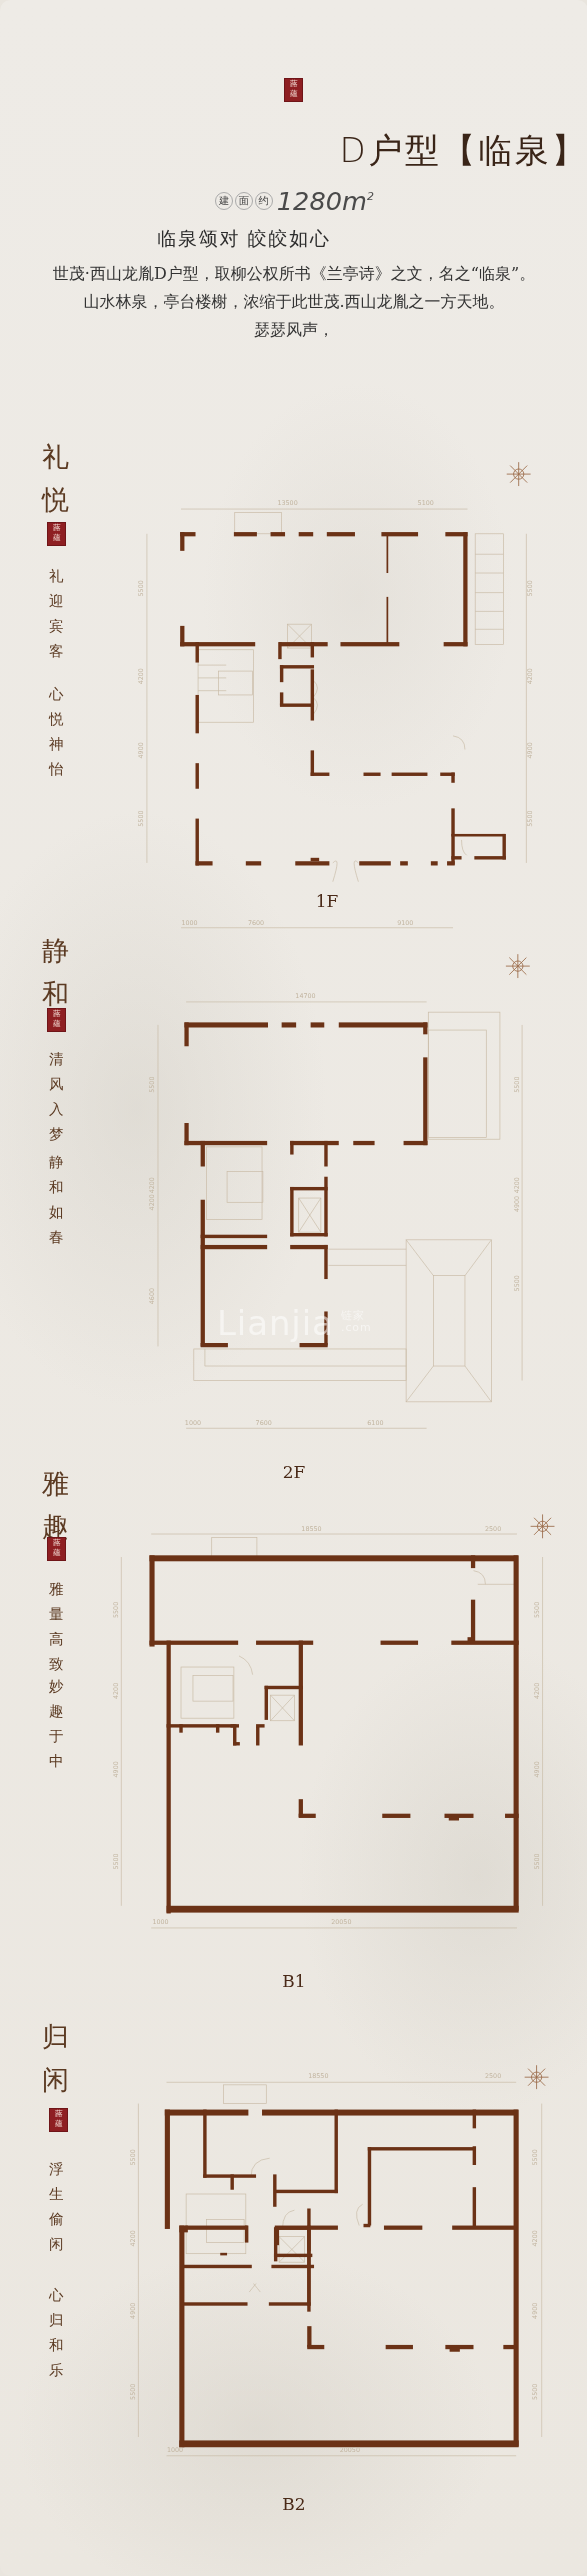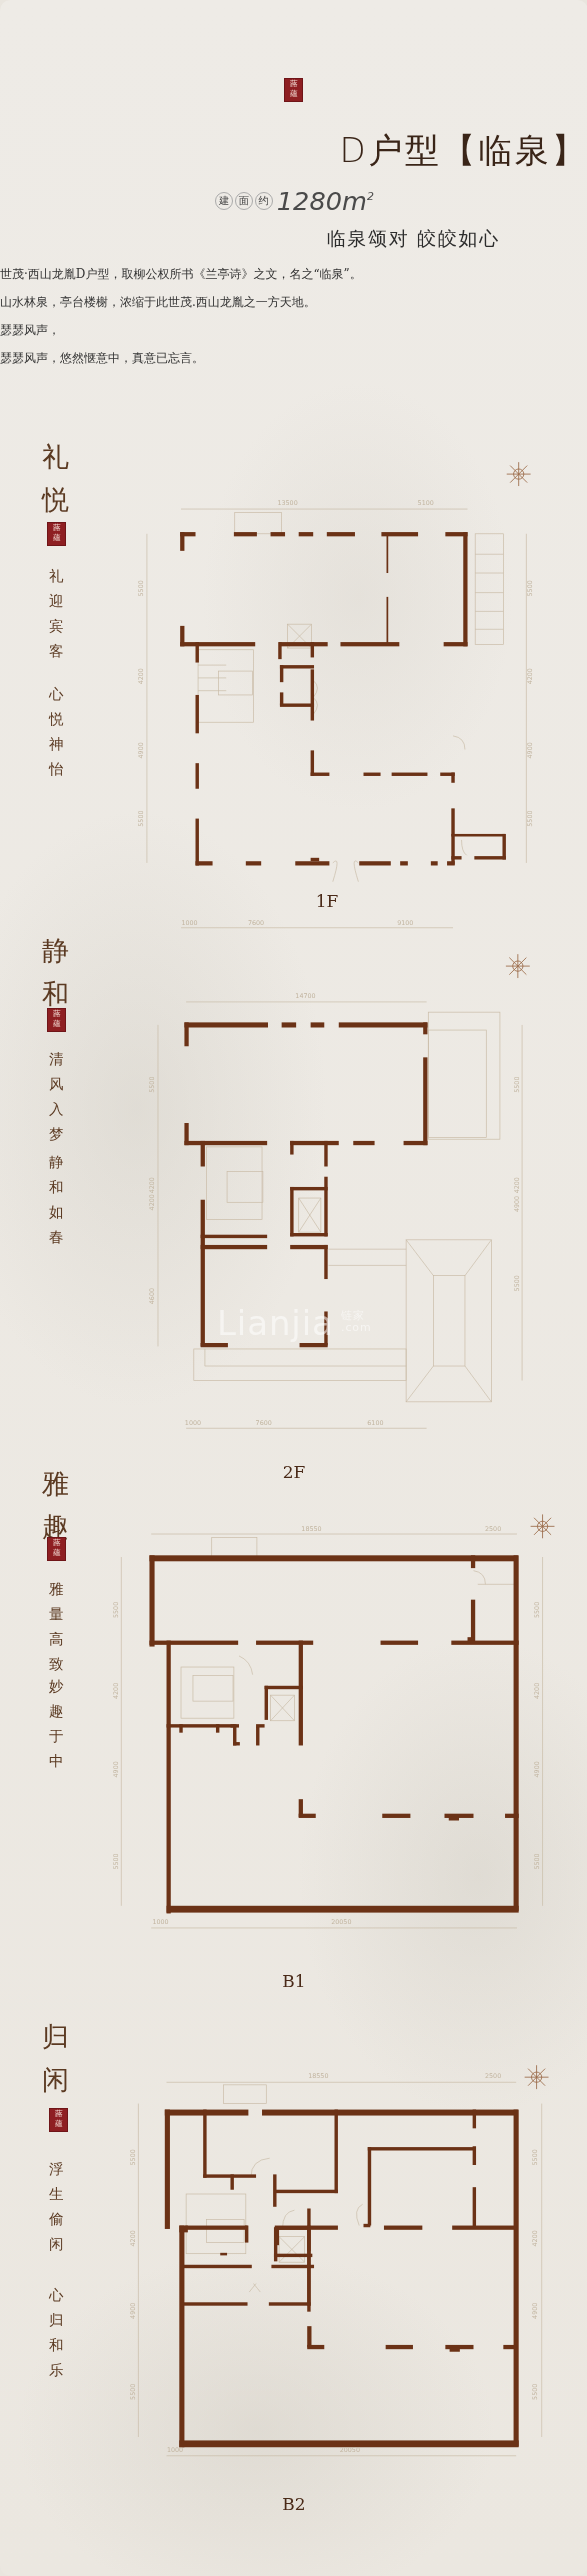--- a/index.html
+++ b/index.html
@@ -13,22 +13,22 @@
       linear-gradient(#eeebe6, #ebe7e0); }
   .abs { position:absolute; }
   .seal { position:absolute; width:19px; height:24px; background:#8e1f22; border:0.9px solid #6f1518; box-sizing:border-box;
     color:#f0d6cf; font-size:7.7px; line-height:10.2px; text-align:center; overflow:hidden; }
   .seal span { display:block; letter-spacing:-0.9px; }
   .title { left:0; width:588px; top:128px; text-align:right; font-size:34px; color:#3a2518; letter-spacing:2.6px; font-family:"DejaVu Sans", sans-serif; font-weight:300; }
   .area { left:0; width:588px; top:186px; text-align:center; color:#4b4b4b; }
   .area .circ { display:inline-block; width:16px; height:16px; border:0.9px solid #aaa; border-radius:50%; font-size:10.2px; line-height:16px; text-align:center; color:#444; margin:0 0.9px; vertical-align:middle; }
   .area .num { font-family:"DejaVu Sans", sans-serif; font-style:italic; font-size:25.6px; vertical-align:middle; color:#4a4a4a; margin-left:3.4px; }
   .area sup { font-size:11px; }
-  .subtitle { left:12px; width:488px; top:226px; text-align:right; font-size:19px; color:#2d2d2d; letter-spacing:1.7px; }
-  .poem { left:0; width:588px; top:260px; text-align:left; font-size:12px; color:#333; line-height:28px; }
+  .subtitle { left:0; width:488px; top:226px; text-align:center; font-size:19px; color:#2d2d2d; letter-spacing:1.7px; }
+  .poem { left:0; width:588px; top:260px; text-align:center; font-size:16px; color:#333; line-height:28px; }
   .sec-title { position:absolute; left:34px; width:43px; text-align:center; font-size:27px; color:#5b3a22; line-height:43px; }
   .sec-title span { display:block; }
   .sec-sub { position:absolute; left:46px; width:20.5px; text-align:center; font-size:14.5px; color:#5b3a22; line-height:25px; }
   .sec-sub span { display:block; }
   .floor-label { position:absolute; left:0; width:588px; text-align:center; font-size:17px; color:#4a2a18; font-family:"DejaVu Serif", serif; }
   svg.plan { position:absolute; left:0; overflow:visible; }
   .wm { position:absolute; left:217px; top:1303px; font-size:34px; color:rgba(255,255,255,0.55); font-family:"DejaVu Sans", sans-serif; letter-spacing:0.9px; }
   .wm small { font-size:11px; position:absolute; left:124px; top:6.8px; line-height:12px; }
 </style>
 </head>
@@ -42,21 +42,20 @@
     </div>
   <div class="abs title">D户型【临泉】</div>
   <div class="abs area">
     <span class="circ">建</span><span class="circ">面</span><span class="circ">约</span><span class="num"><span>1280m</span><sup>2</sup></span>
   </div>
   <div class="abs subtitle">临泉颂对  皎皎如心</div>
   <div class="abs poem">
     <div>世茂·西山龙胤D户型，取柳公权所书《兰亭诗》之文，名之“临泉”。</div>
     <div>山水林泉，亭台楼榭，浓缩于此世茂.西山龙胤之一方天地。</div>
     <div>瑟瑟风声，</div>
-    <div>瑟瑟风声，悠然惬意中，真意已忘言。</div>
   </div>
 
   <div class="sec-title" style="top:435px;">
     <span>礼</span>
       <span>悦</span>
   </div>
   <div class="seal" style="left:47px;top:522px;">
       <span>蕗</span>
       <span>蘊</span>
     </div>

